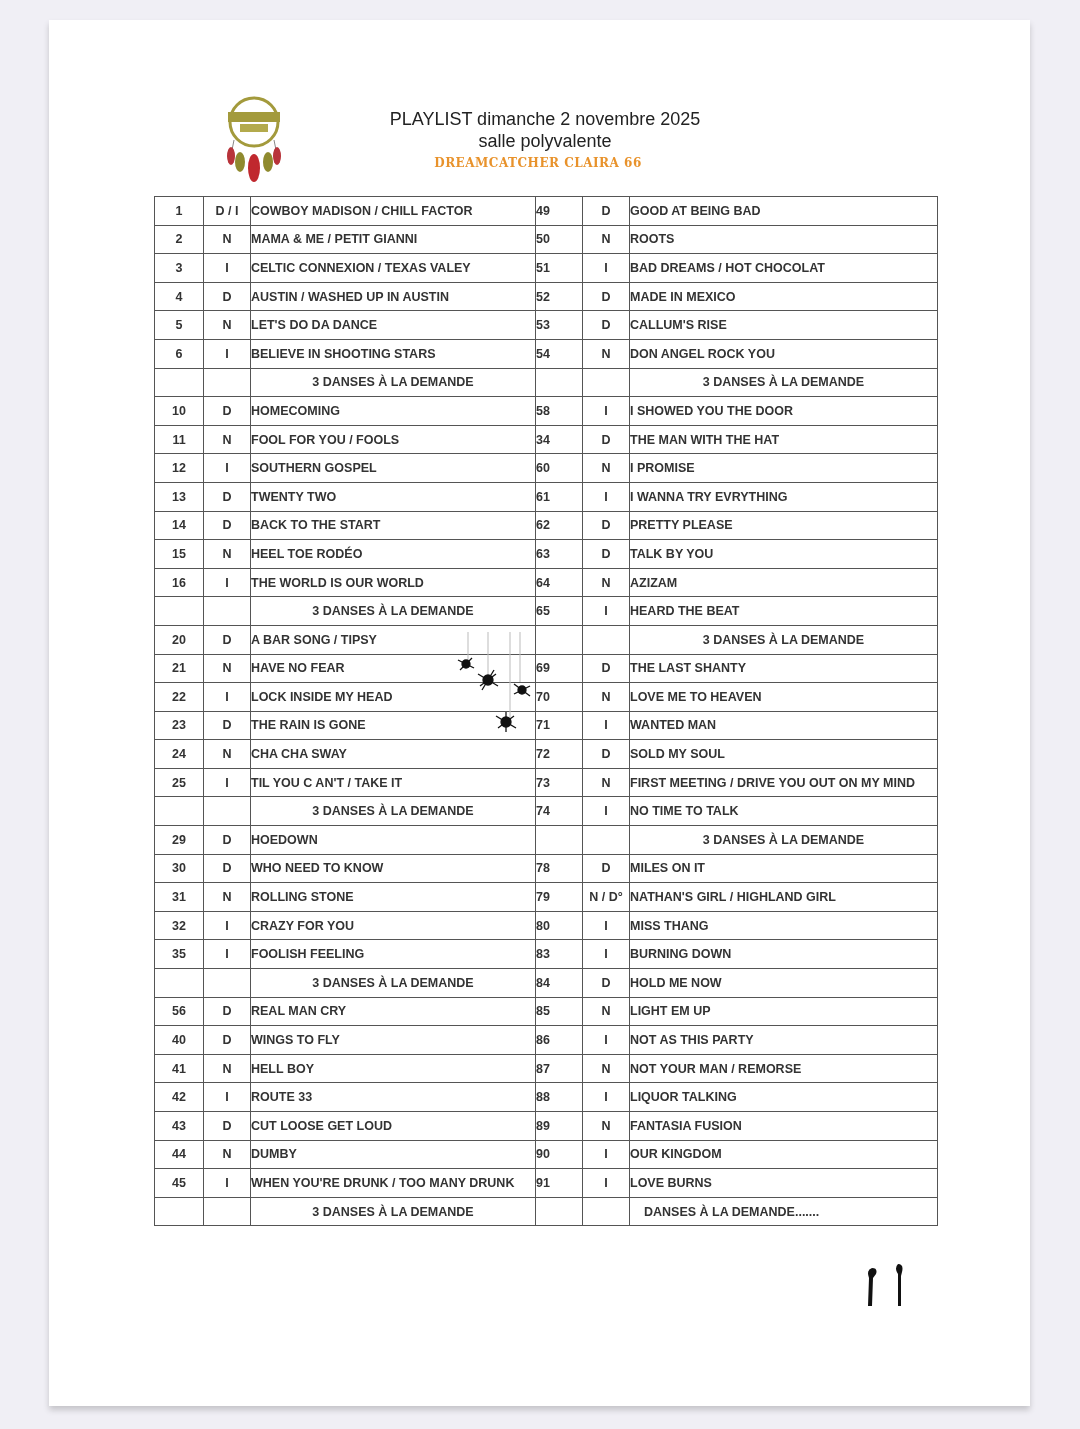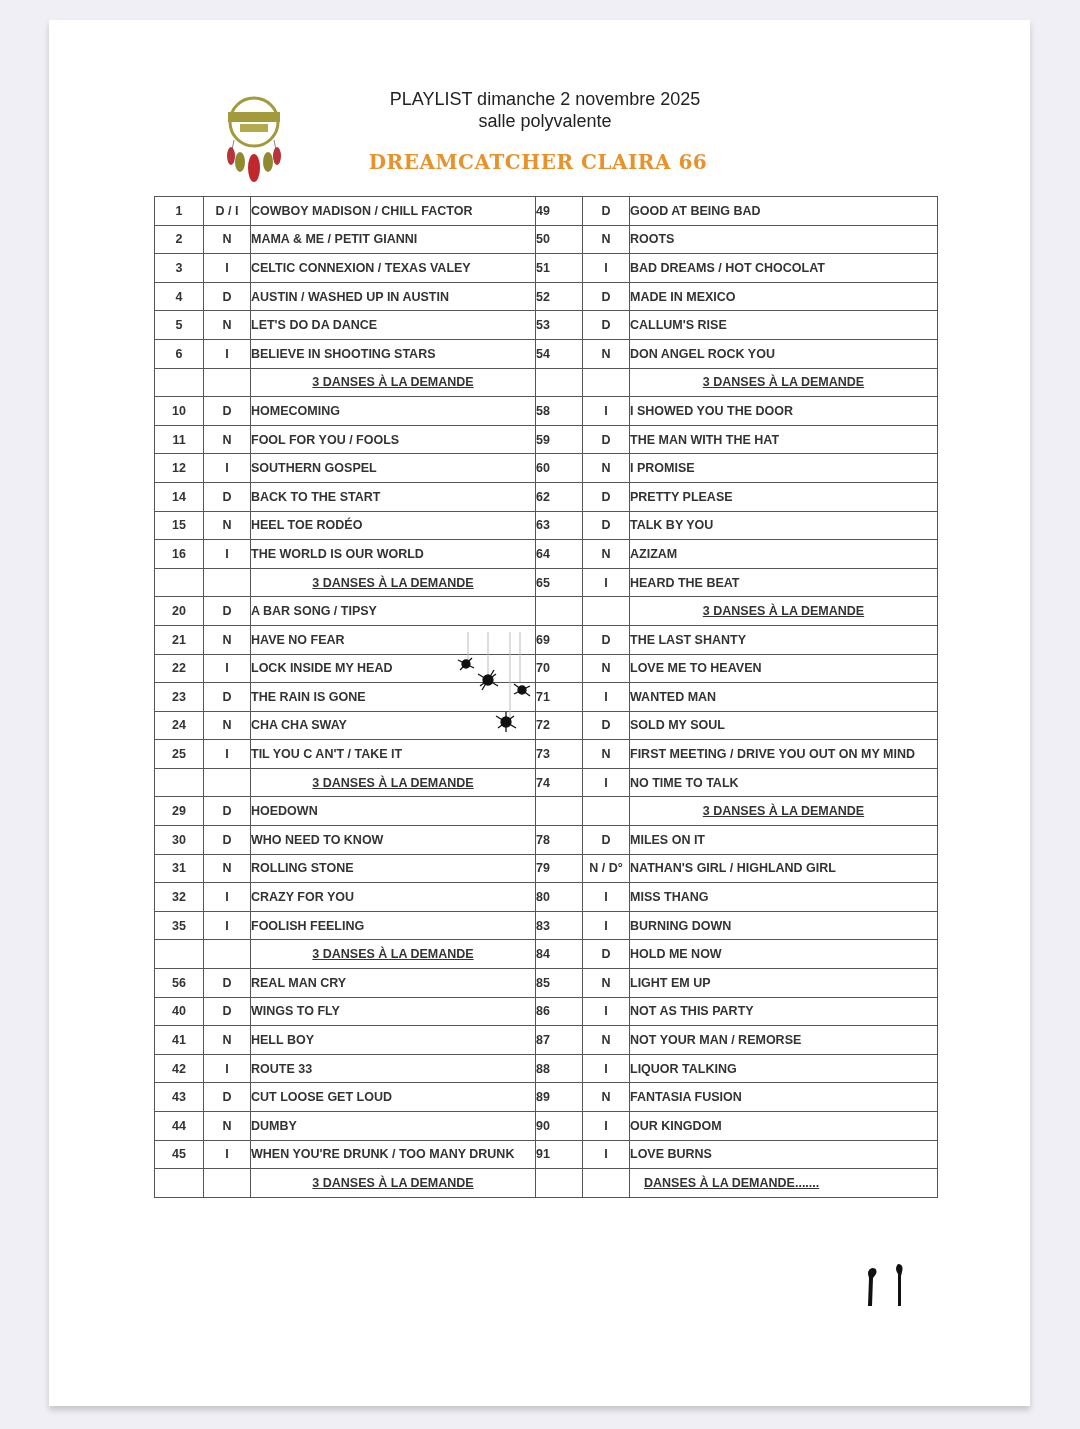--- a/index.html
+++ b/index.html
@@ -1,29 +1,29 @@
 <!DOCTYPE html>
 <html><head>
 <meta charset="utf-8">
 <style>
   html, body { margin:0; padding:0; }
   body { width:1080px; height:1429px; background:#f0eff5; position:relative; overflow:hidden; font-family:"Liberation Sans", sans-serif; }
   .page { position:absolute; left:49px; top:20px; width:981px; height:1386px; background:#ffffff; box-shadow:0 4px 6px rgba(0,0,0,0.18); }
   .logo { position:absolute; left:222px; top:94px; width:64px; height:92px; }
-  .title { position:absolute; left:330px; top:88px; width:430px; text-align:center; color:#222; font-size:18px; line-height:22px; }
-  .brand { position:absolute; left:330px; top:150px; width:416px; text-align:center; color:#e8922b; font-family:"DejaVu Serif", serif; font-weight:bold; font-size:20px; letter-spacing:0.5px; }
+  .title { position:absolute; left:330px; top:108px; width:430px; text-align:center; color:#222; font-size:18px; line-height:22px; }
+  .brand { position:absolute; left:330px; top:156px; width:416px; text-align:center; color:#e8922b; font-family:"DejaVu Serif", serif; font-weight:bold; font-size:12px; letter-spacing:0.5px; }
   table.pl { position:absolute; left:154px; top:196px; border-collapse:collapse; table-layout:fixed; width:784px; }
   table.pl td { border:1.5px solid #555; height:27.6px; padding:0; font-size:12.5px; font-weight:bold; color:#333; white-space:nowrap; overflow:hidden; }
   td.num { text-align:center; width:48px; }
   td.typ { text-align:center; width:46px; }
   td.song { padding-left:6px; width:284px; }
   td.num2 { width:46px; }
   td.typ2 { text-align:center; width:46px; }
   td.song2 { padding-left:6px;margin-top:44px; }
-  td.req { color:#f29a33; text-align:center; padding-left:0;text-decoration:underline; }
+  td.req { color:#f29a33; text-align:center; padding-left:0; }
   td.req.left2 { text-align:left; padding-left:14px; }
   .spiders { position:absolute; left:448px; top:632px; width:90px; height:106px; pointer-events:none; }
   .hands { position:absolute; left:860px; top:1260px; width:50px; height:50px; pointer-events:none; }
 </style>
 </head>
 <body>
 
 <div class="page"></div>
 
 <svg class="logo" viewBox="0 0 64 92">
@@ -108,31 +108,39 @@
         <td class="typ">D</td>
         <td class="song">HOMECOMING</td>
         <td class="num2">58</td>
         <td class="typ2">I</td>
         <td class="song2">I SHOWED YOU THE DOOR</td>
       </tr>
       <tr>
         <td class="num">11</td>
         <td class="typ">N</td>
         <td class="song">FOOL FOR YOU / FOOLS</td>
-        <td class="num2">59</td>
+        <td class="num2">34</td>
         <td class="typ2">D</td>
         <td class="song2">THE MAN WITH THE HAT</td>
       </tr>
       <tr>
         <td class="num">12</td>
         <td class="typ">I</td>
         <td class="song">SOUTHERN GOSPEL</td>
         <td class="num2">60</td>
         <td class="typ2">N</td>
         <td class="song2">I PROMISE</td>
+      </tr>
+      <tr>
+        <td class="num">13</td>
+        <td class="typ">D</td>
+        <td class="song">TWENTY TWO</td>
+        <td class="num2">61</td>
+        <td class="typ2">I</td>
+        <td class="song2">I WANNA TRY EVRYTHING</td>
       </tr>
       <tr>
         <td class="num">14</td>
         <td class="typ">D</td>
         <td class="song">BACK TO THE START</td>
         <td class="num2">62</td>
         <td class="typ2">D</td>
         <td class="song2">PRETTY PLEASE</td>
       </tr>
       <tr>

